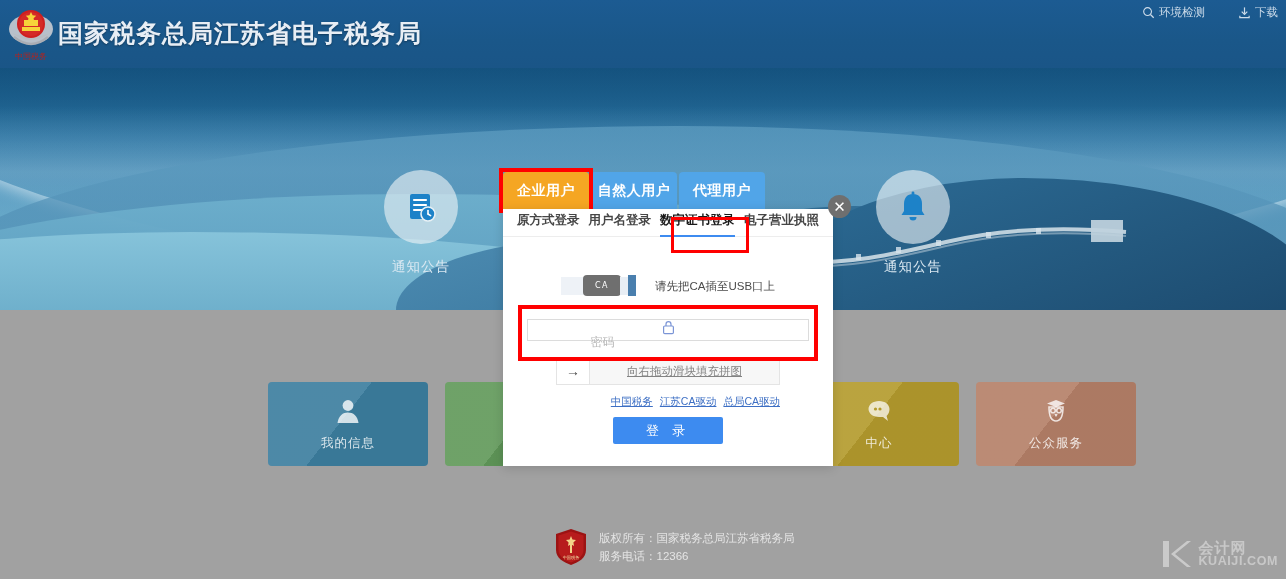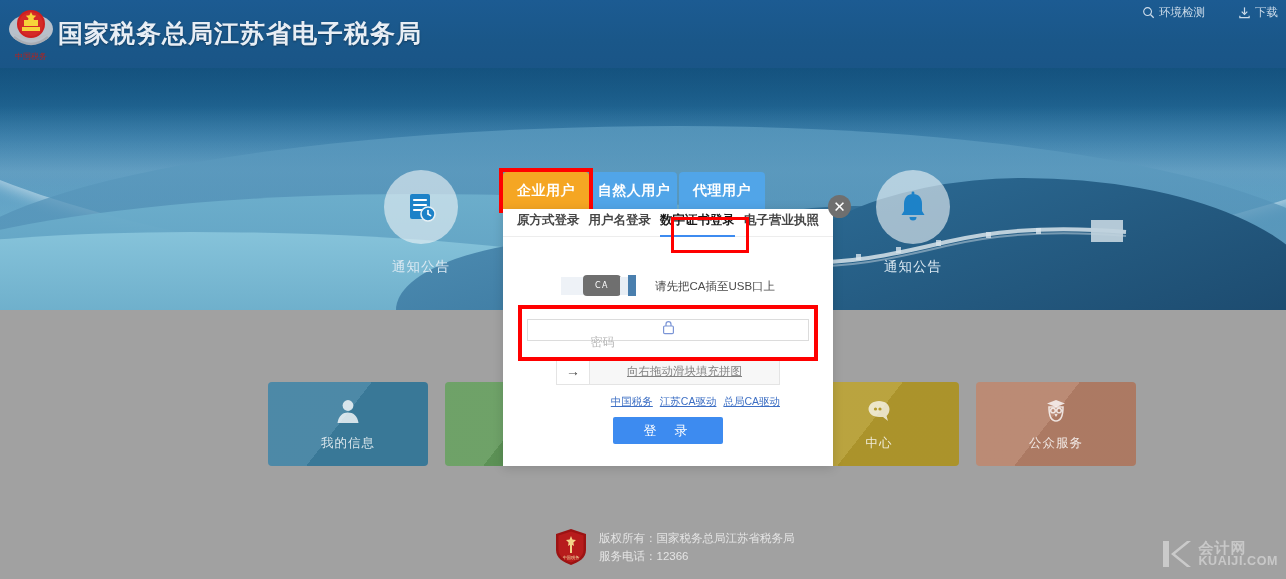--- a/index.html
+++ b/index.html
@@ -237,21 +237,21 @@
   }
   .links-row {
     display: flex; justify-content: flex-end; gap: 7px;
     margin: 10px 53px 0 53px; font-size: 10.5px;
   }
   .links-row a { color: #3d6fc4; text-decoration: underline; cursor: pointer; }
   .login-btn {
     display: block; margin: 8px auto 0 auto;
     width: 110px; height: 27px; background: #3d8bf0; border: none;
     color: #fff; font-size: 13px; letter-spacing: 5px; cursor: pointer;
-    font-family: Liberation Mono, monospace; border-radius: 2px;
+    font-family: Liberation Serif, serif; border-radius: 2px;
   }
 </style>
 </head>
 <body>
 
 <div id="app">
 
   <div class="header">
     <div class="header-inner">
       <div class="emblem">

